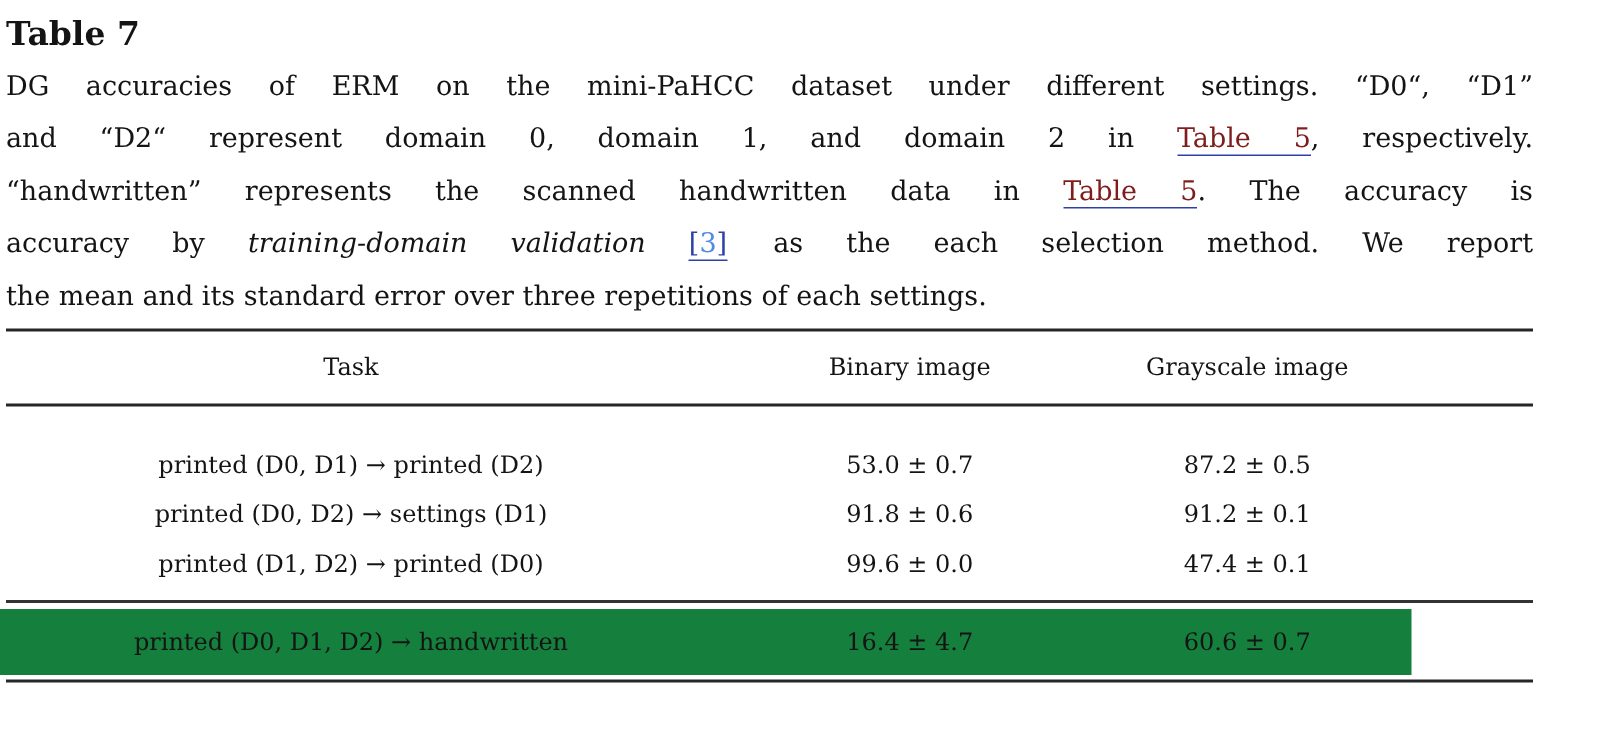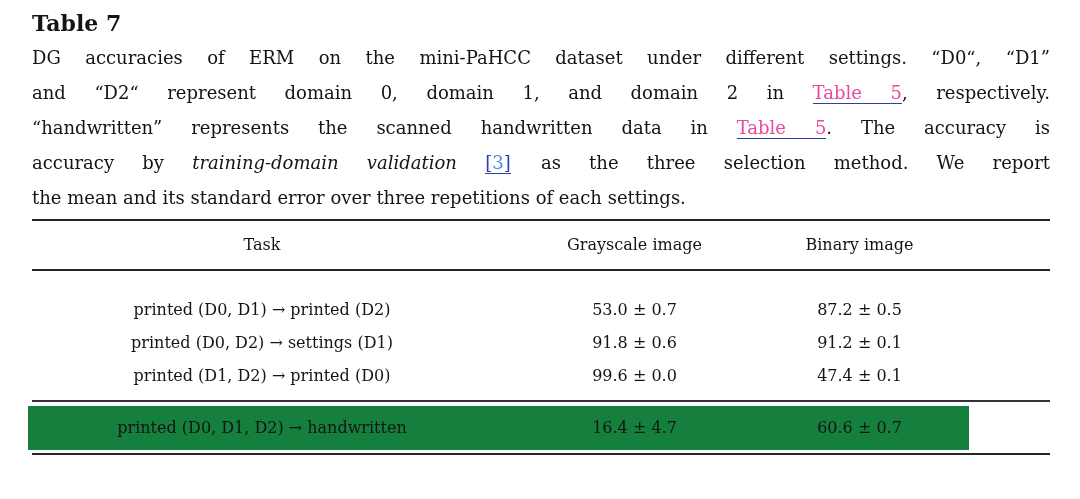--- a/index.html
+++ b/index.html
@@ -9,41 +9,41 @@
   }
   body {
     width: 1080px;
     height: 499px;
     overflow: hidden;
     font-family: "DejaVu Serif", "Liberation Serif", serif;
     color: #141414;
   }
   .page {
     width: 1018px;
-    margin-left: 32px;
+    margin-left: 4px;
     padding-top: 6px;
   }
   .cap-title {
     font-weight: bold;
     font-size: 22px;
     line-height: 34px;
   }
   .cap-line {
     font-size: 18px;
     line-height: 35px;
     text-align: justify;
     text-align-last: justify;
     white-space: normal;
   }
   .cap-line.last {
     text-align: left;
     text-align-last: left;
   }
   .link {
-    color: #ec4899;
+    color: #7f1d1d;
     text-decoration: none;
     border-bottom: 1.5px solid #2f3fa8;
     cursor: pointer;
   }
   .italic { font-style: italic; }
   .cite {
     cursor: pointer;
     border-bottom: 1.5px solid #2f3fa8;
     margin-right: 2px;
   }
@@ -103,35 +103,35 @@
     <div class="cap-line">
       <span>DG accuracies of ERM on the mini-PaHCC dataset under different settings. “D0“, “D1”</span>
     </div>
     <div class="cap-line">
       <span>and “D2“ represent domain 0, domain 1, and domain 2 in </span><a class="link">Table 5</a><span>, respectively.</span>
     </div>
     <div class="cap-line">
       <span>“handwritten” represents the scanned handwritten data in </span><a class="link">Table 5</a><span>. The accuracy is</span>
     </div>
     <div class="cap-line">
-      <span>accuracy by </span><span class="italic">training-domain validation</span> <span class="cite"><span class="cbr">[</span><span class="cnum">3</span><span class="cbr">]</span></span><span> as the three selection method. We report</span>
+      <span>accuracy by </span><span class="italic">training-domain validation</span> <span class="cite"><span class="cbr">[</span><span class="cnum">3</span><span class="cbr">]</span></span><span> as the each selection method. We report</span>
     </div>
     <div class="cap-line last">
       <span>the mean and its standard error over three repetitions of each settings.</span>
     </div>
   </div>
 
   <div class="tbl">
 
     <div class="rule thick"></div>
 
     <div class="thead grid-row">
       <div class="cell">Task</div>
+      <div class="cell">Binary image</div>
       <div class="cell">Grayscale image</div>
-      <div class="cell">Binary image</div>
     </div>
 
     <div class="rule thick"></div>
 
     <div class="tbody">
       <div class="grid-row">
         <div class="cell">printed (D0, D1) → printed (D2)</div>
         <div class="cell">53.0 ± 0.7</div>
         <div class="cell">87.2 ± 0.5</div>
       </div>

